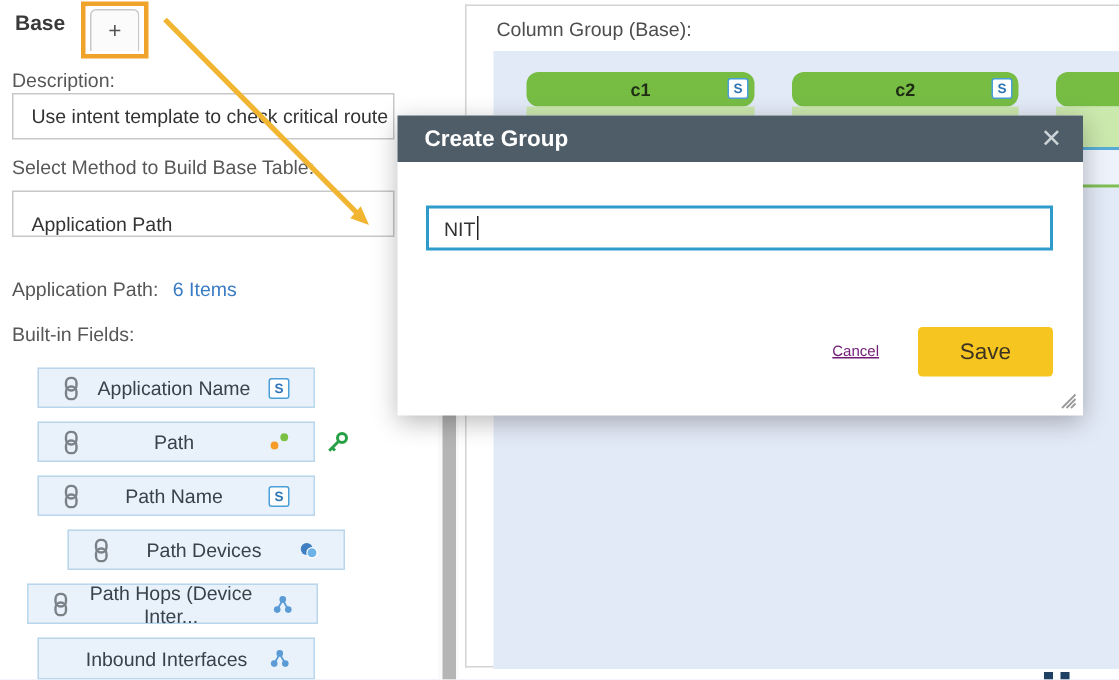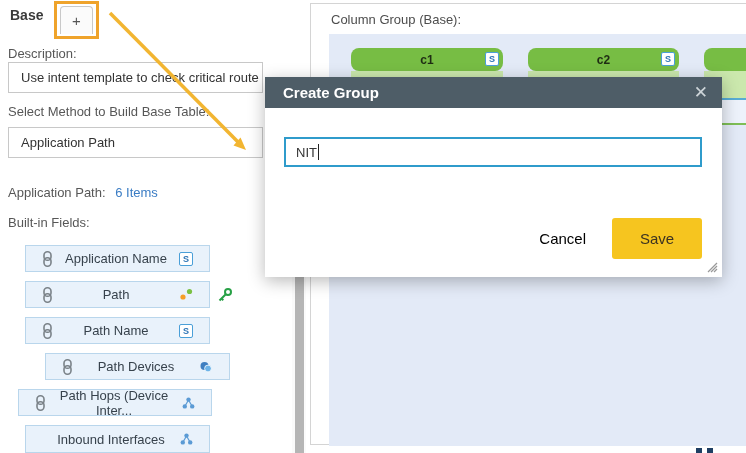--- a/index.html
+++ b/index.html
@@ -76,23 +76,23 @@
   .modal-close { color:#cdd4d8; font-size:17px; cursor:pointer; line-height:1; }
   .modal-input {
     position:absolute; left:19px; top:60px; width:418px; height:30px;
     border:2px solid #2f9bcb; background:#fff; display:flex; align-items:center;
     padding-left:10px; font-size:13px; color:#333;
   }
   .caret { display:inline-block; width:1px; height:16px; background:#222; margin-left:1px; }
   .modal-footer {
     position:absolute; right:20px; top:141px; display:flex; align-items:center; gap:26px;
   }
-  .btn-cancel { color:#000000; font-size:15px; cursor:pointer; }
+  .btn-cancel { color:#701a75; font-size:10px; cursor:pointer;text-decoration:underline; }
   .btn-save {
-    width:90px; height:41px; background:#F6C51F; border:none; border-radius:3px;
+    width:90px; height:33px; background:#F6C51F; border:none; border-radius:3px;
     font-size:15px; color:#3c3322; cursor:pointer;
     font-family:"Liberation Sans","DejaVu Sans",sans-serif;
   }
   .resize-handle { position:absolute; right:4px; bottom:4px; width:14px; height:14px; cursor:nwse-resize; }
 
   .corner-mark { width:6px; height:5px; background:#1f3f63; }
   svg { display:block; }
 </style>
 </head>
 <body>
@@ -128,21 +128,21 @@
 <div class="abs tab-base">Base</div>
 <div class="abs tab-plus">+</div>
 <div class="abs hl-box"></div>
 
 <div class="abs form-label" style="left:8px; top:46px;">Description:</div>
 <div class="abs text-input" style="left:8px; top:62px; width:255px; height:31px;">
   <span>Use intent template to check critical route</span>
 </div>
 
 <div class="abs form-label" style="left:8px; top:104px;">Select Method to Build Base Table:</div>
-<div class="abs text-input" style="left:8px; top:127px; width:255px; height:31px;">
+<div class="abs text-input" style="left:8px; top:127px; width:255px; height:31px;align-items:flex-end;">
   <span>Application Path</span>
 </div>
 
 <div class="abs" style="left:8px; top:185px; font-size:13px;">
   <span class="form-label">Application Path:</span>
   <span class="link-blue" style="margin-left:6px;">6 Items</span>
 </div>
 
 <div class="abs form-label" style="left:8px; top:215px;">Built-in Fields:</div>
 

